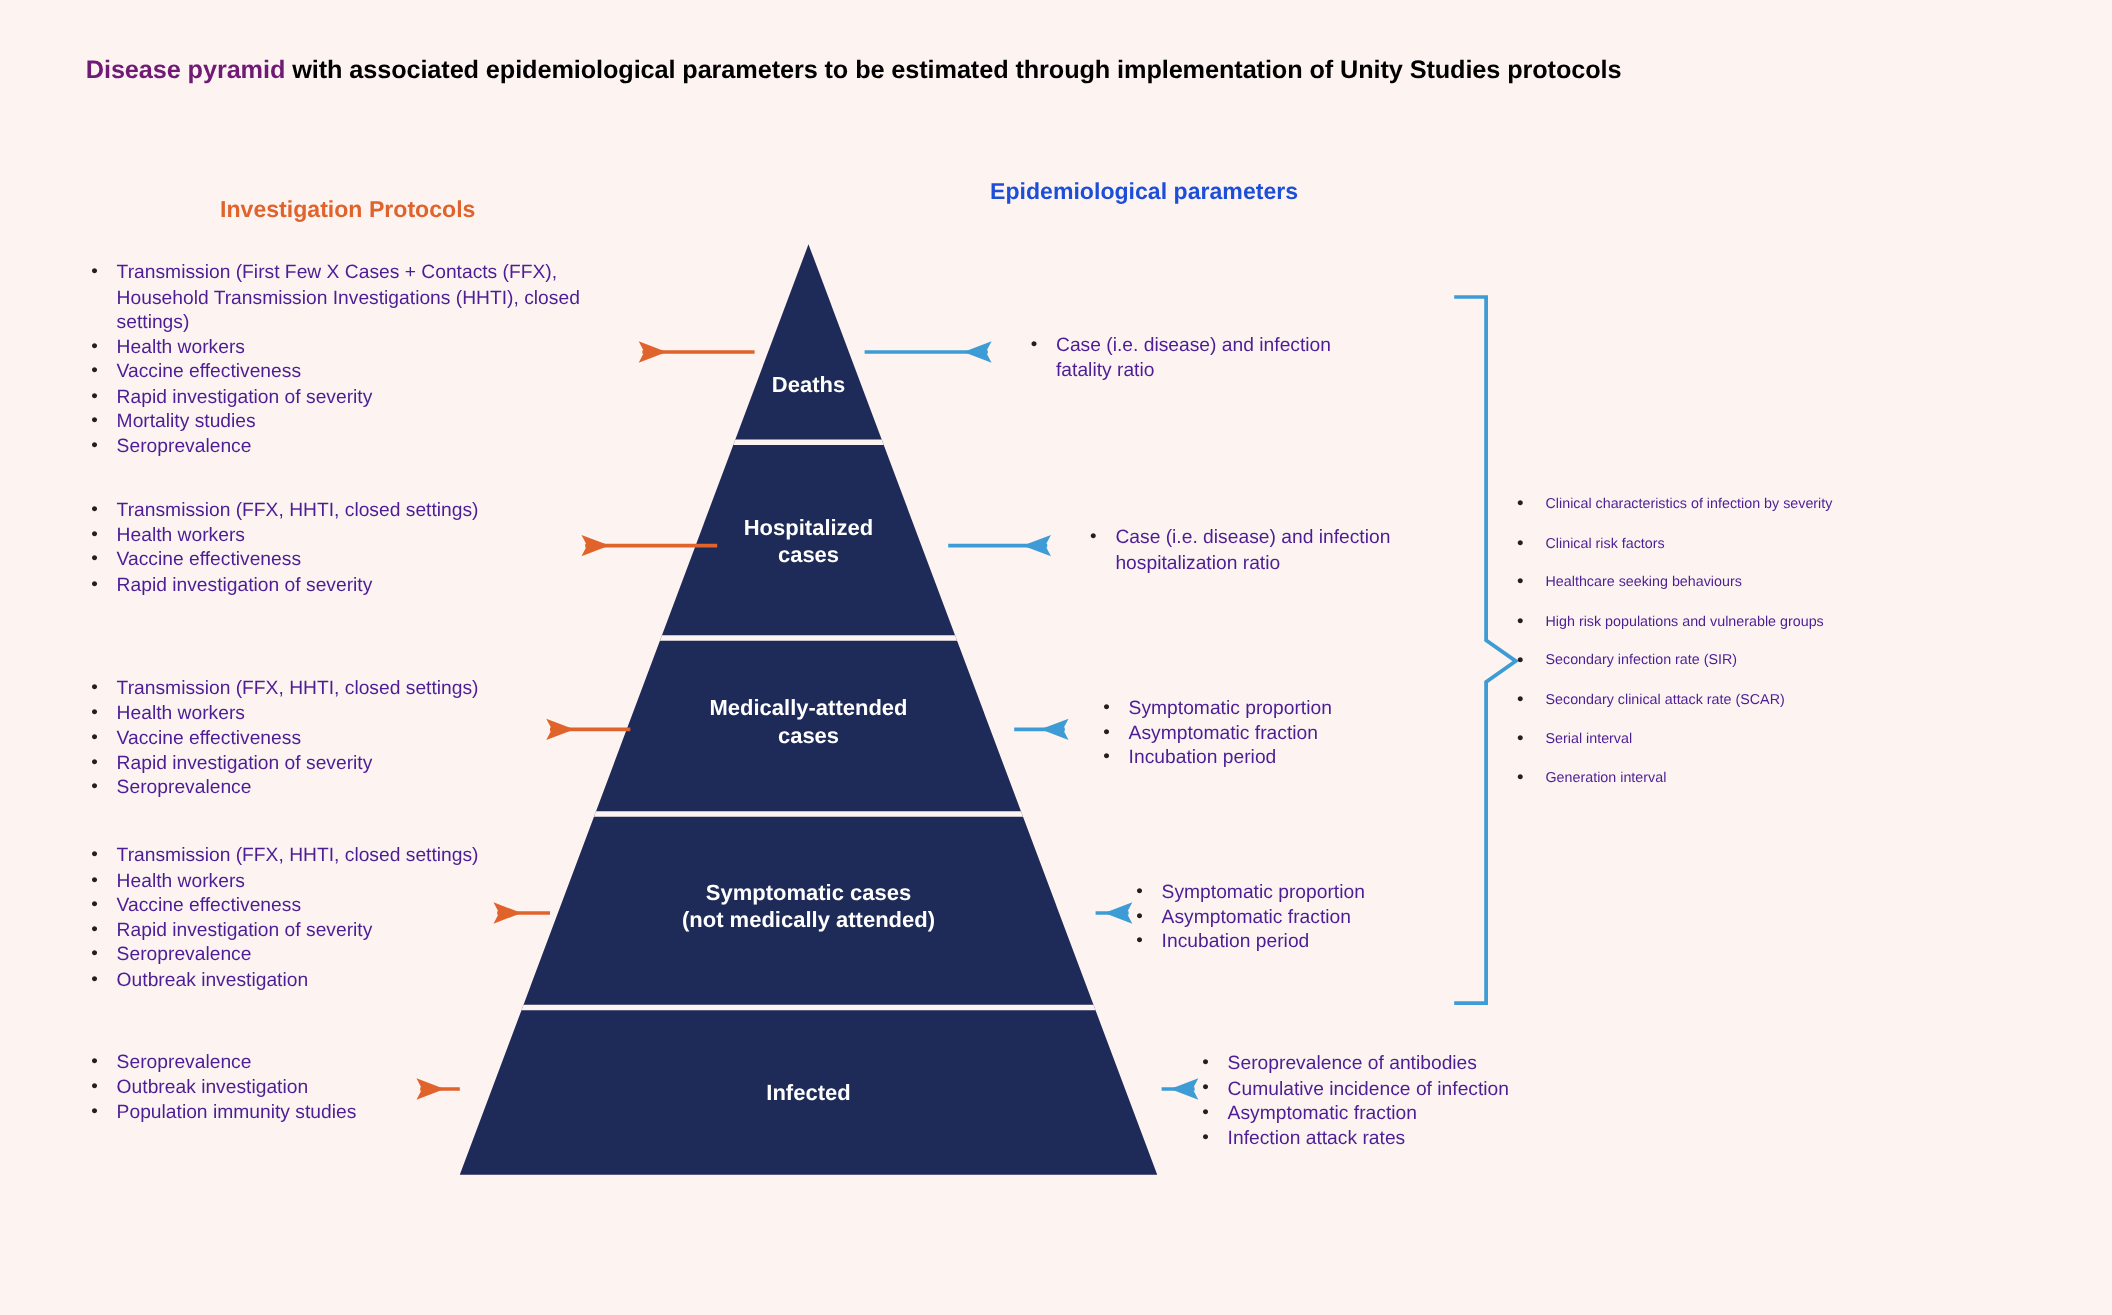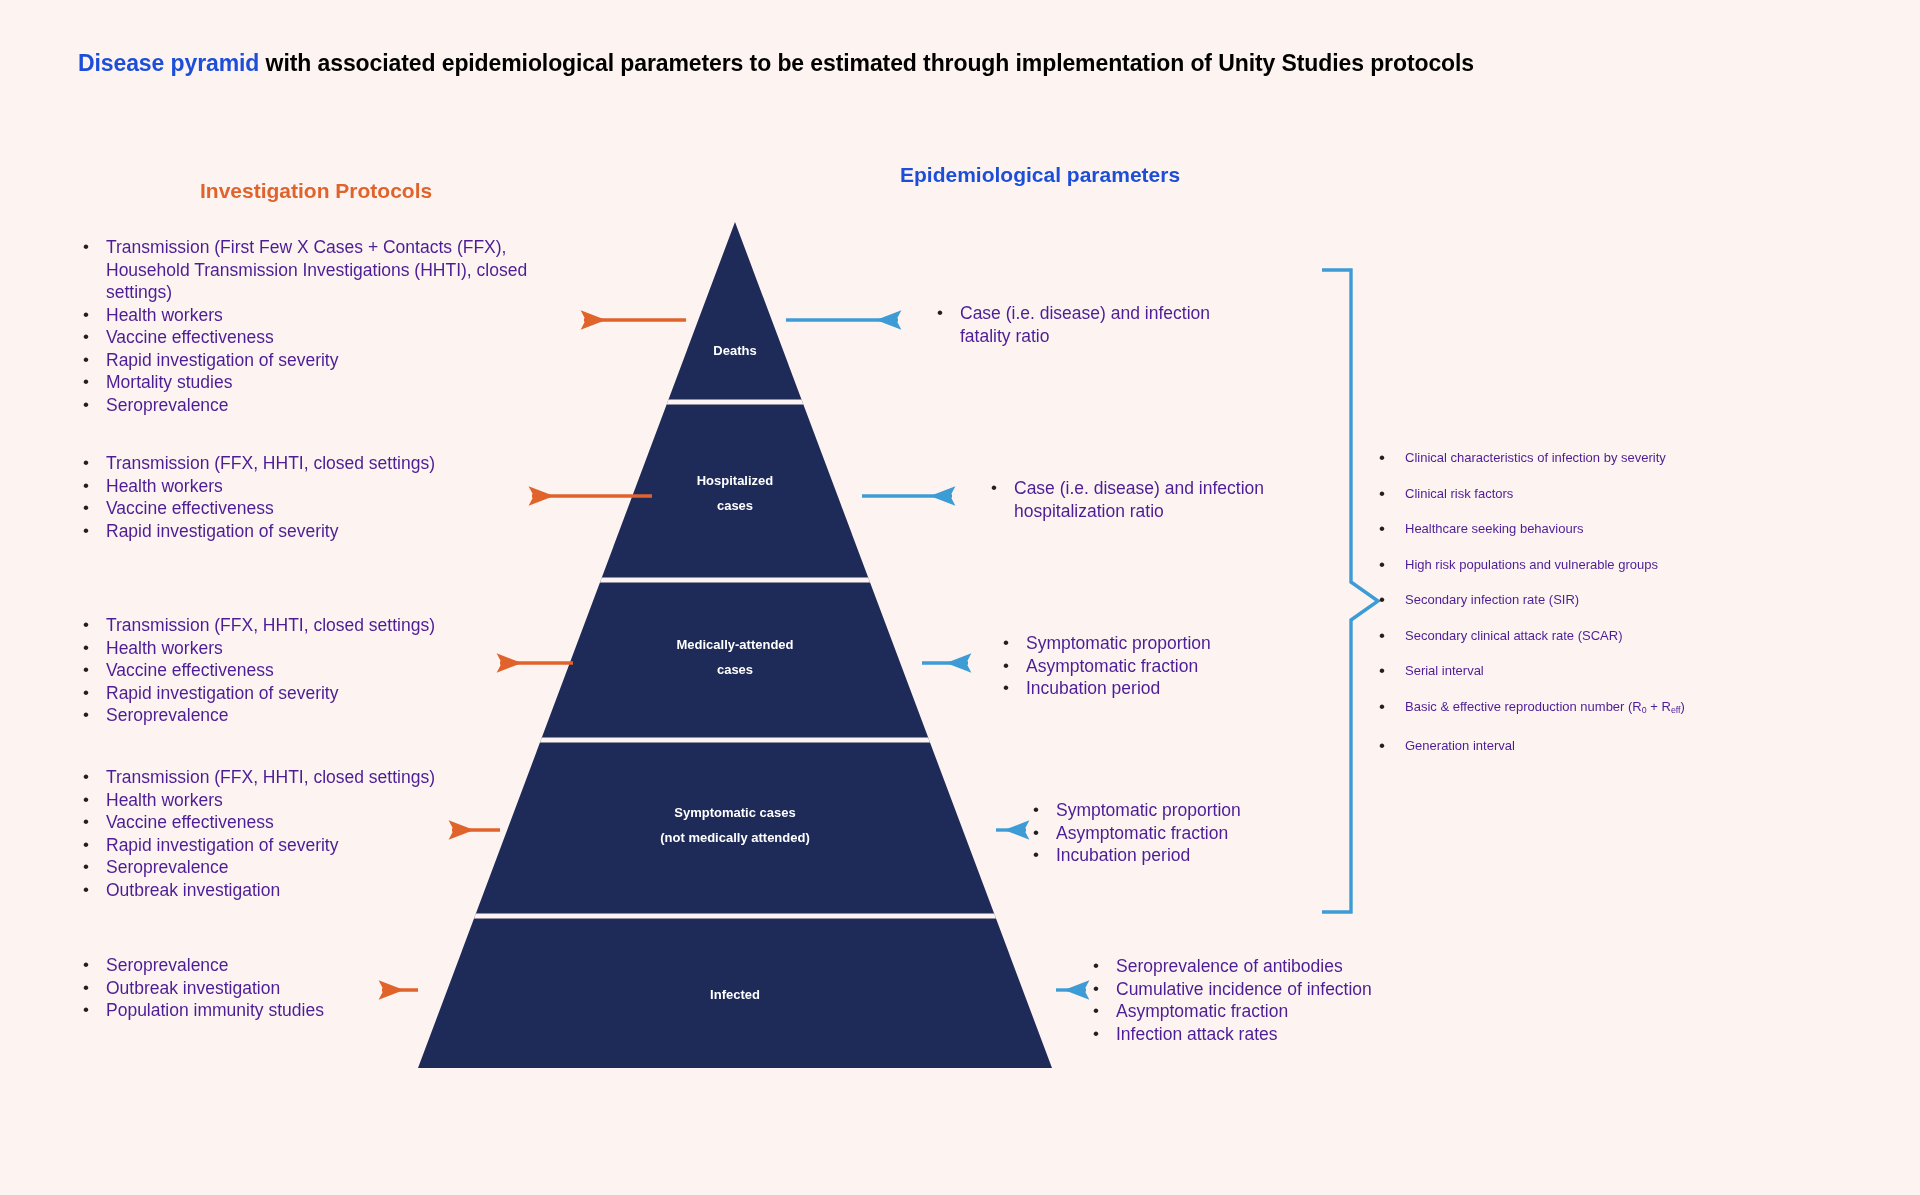--- a/index.html
+++ b/index.html
@@ -10,21 +10,21 @@
     overflow: hidden;
   }
   #root { position: relative; width: 1920px; height: 1195px; }
 
   
   .title {
     position: absolute; left: 78px; top: 50px;
     font-size: 23px; font-weight: bold; color: #1e2a57;
     letter-spacing: -0.1px; white-space: nowrap;
   }
-  .title .strong { color: #1d4ed8; font-weight: bold; margin-top: 44px; }
+  .title .strong { color: #701a75; font-weight: bold; margin-top: 44px; }
   .title .rest { color: #000000; font-weight: bold; }
 
   
   .col-head {
     position: absolute; font-size: 21px; font-weight: bold;
     white-space: nowrap;
   }
   .col-head.left  { left: 200px; top: 179px; color: #e0632c; }
   .col-head.right { left: 900px; top: 163px; color: #1d4ed8; }
 
@@ -67,21 +67,21 @@
     padding-left: 30px;
   }
   #farlist .bi::before { left: 4px; line-height: 23px; }
   sub { font-size: 0.68em; vertical-align: -0.28em; }
 
   
   #pyramid { position: absolute; left: 0; top: 0; width: 1920px; height: 1195px; pointer-events: none; }
   .ptext {
     position: absolute;
     color: #ffffff; font-weight: bold; text-align: center;
-    font-size: 13px; line-height: 25px; white-space: pre-line;
+    font-size: 20px; line-height: 25px; white-space: pre-line;
     width: 400px;
   }
   #pt-deaths   { left: 535px; top: 338px; }
   #pt-hosp     { left: 535px; top: 468px; }
   #pt-medatt   { left: 535px; top: 632px; }
   #pt-sympt    { left: 535px; top: 800px; }
   #pt-infected { left: 535px; top: 982px; }
 </style>
 </head>
 <body>
@@ -206,17 +206,16 @@
     </div>
 
   <div class="blist loose" id="farlist">
       <div class="bi">Clinical characteristics of infection by severity</div>
       <div class="bi">Clinical risk factors</div>
       <div class="bi">Healthcare seeking behaviours</div>
       <div class="bi">High risk populations and vulnerable groups</div>
       <div class="bi">Secondary infection rate (SIR)</div>
       <div class="bi">Secondary clinical attack rate (SCAR)</div>
       <div class="bi">Serial interval</div>
-      <div class="bi">Basic &amp; effective reproduction number (R<sub>0</sub> + R<sub>eff</sub>)</div>
       <div class="bi">Generation interval</div>
     </div>
 
 </div>
 
 </body></html>

